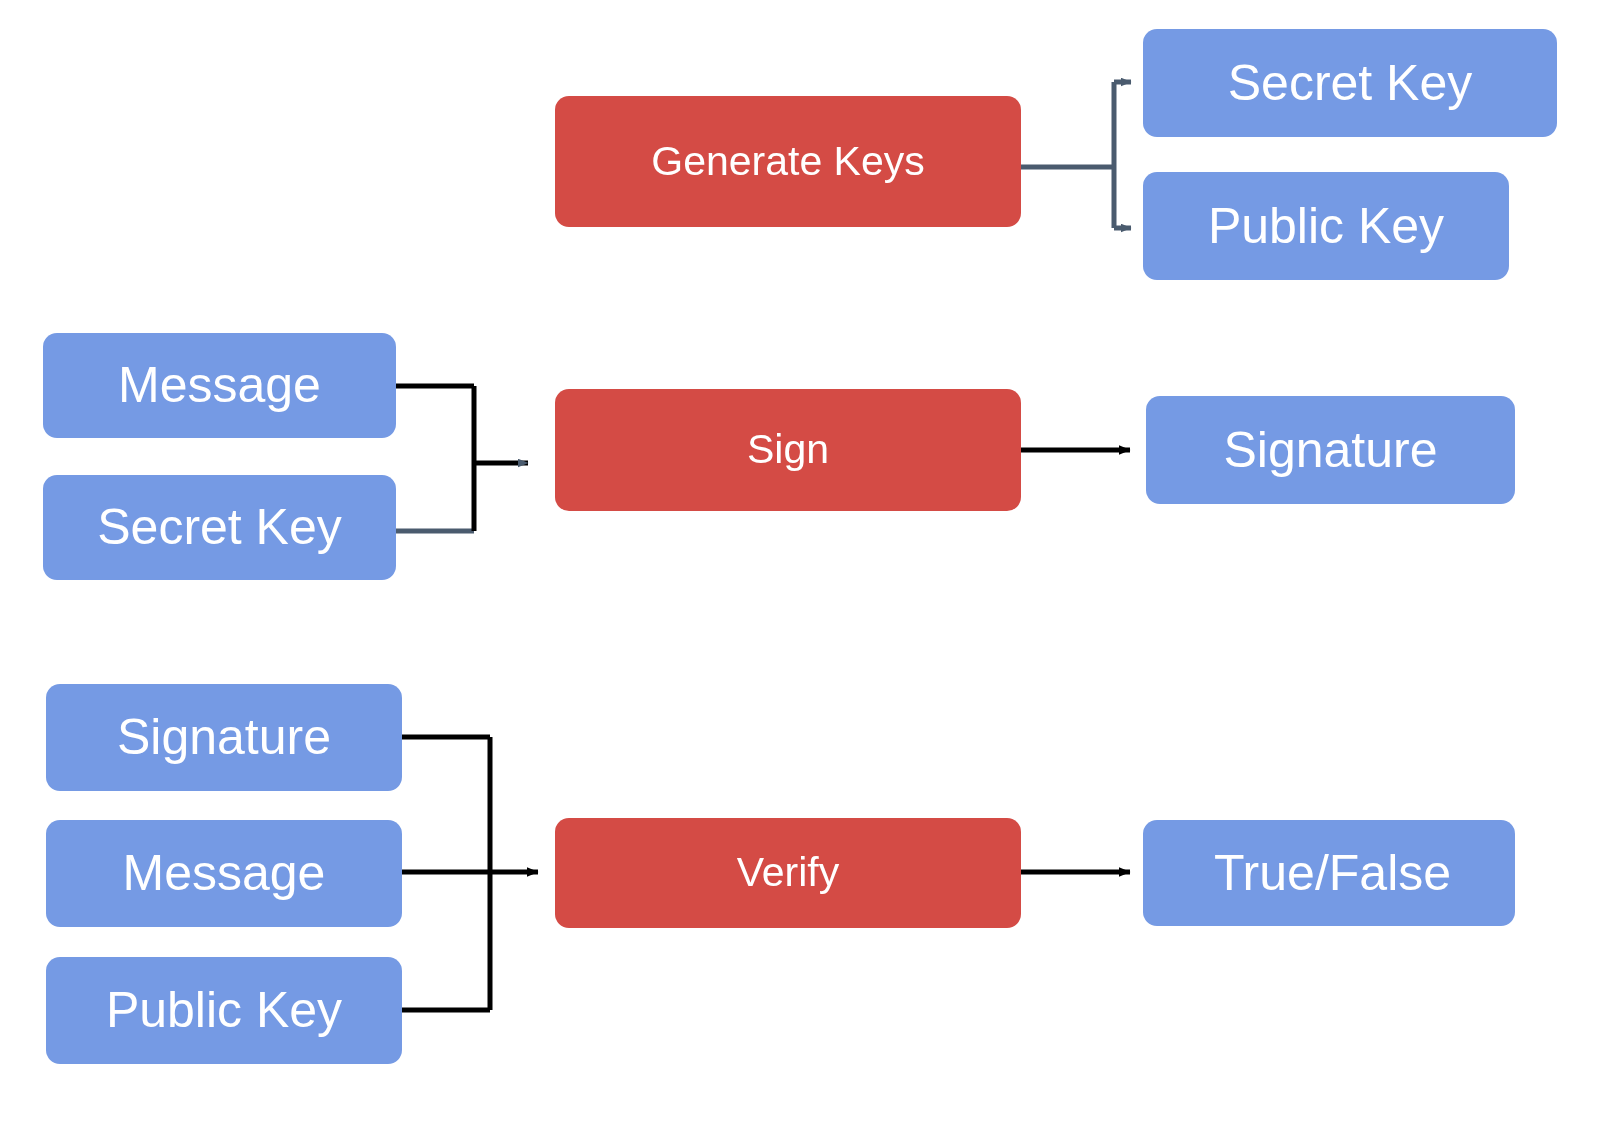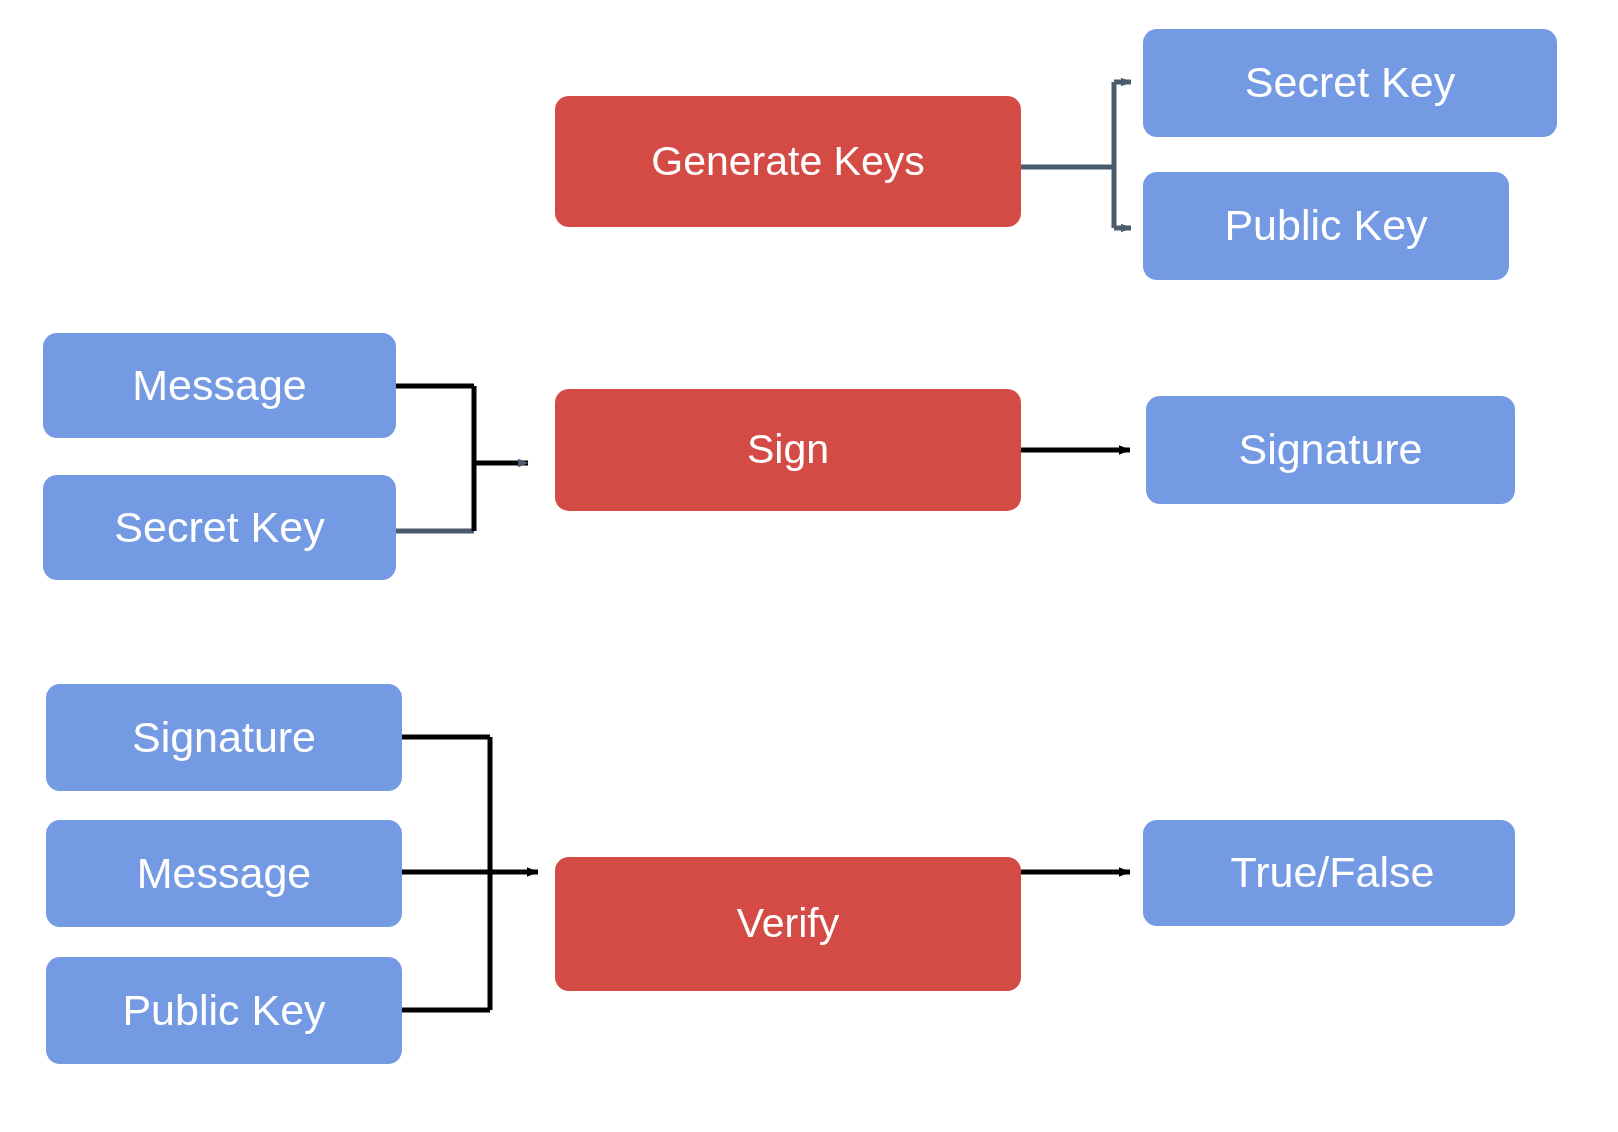--- a/index.html
+++ b/index.html
@@ -24,21 +24,21 @@
     justify-content: center;
     box-sizing: border-box;
     border-radius: 14px;
     color: #ffffff;
     text-align: center;
     line-height: 1.1;
     user-select: none;
   }
   .node.blue {
     background: #759AE4;
-    font-size: 43px;
+    font-size: 50px;
     font-weight: 400;
   }
   .node.red {
     background: #D44B45;
     font-size: 41px;
     font-weight: 400;
   }
   svg.edges {
     position: absolute;
     left: 0;
@@ -126,21 +126,21 @@
   </div>
 
   <div class="node blue" style="left:46px; top:820px; width:356px; height:107px;">
     <span>Message</span>
   </div>
 
   <div class="node blue" style="left:46px; top:957px; width:356px; height:107px;">
     <span>Public Key</span>
   </div>
 
-  <div class="node red" style="left:555px; top:818px; width:466px; height:134px;margin-top:39px;">
+  <div class="node red" style="left:555px; top:818px; width:466px; height:110px;">
     <span>Verify</span>
   </div>
 
   <div class="node blue" style="left:1143px; top:820px; width:372px; height:106px;padding-left:7px;">
     <span>True/False</span>
   </div>
 
 </div>
 
 </body></html>

